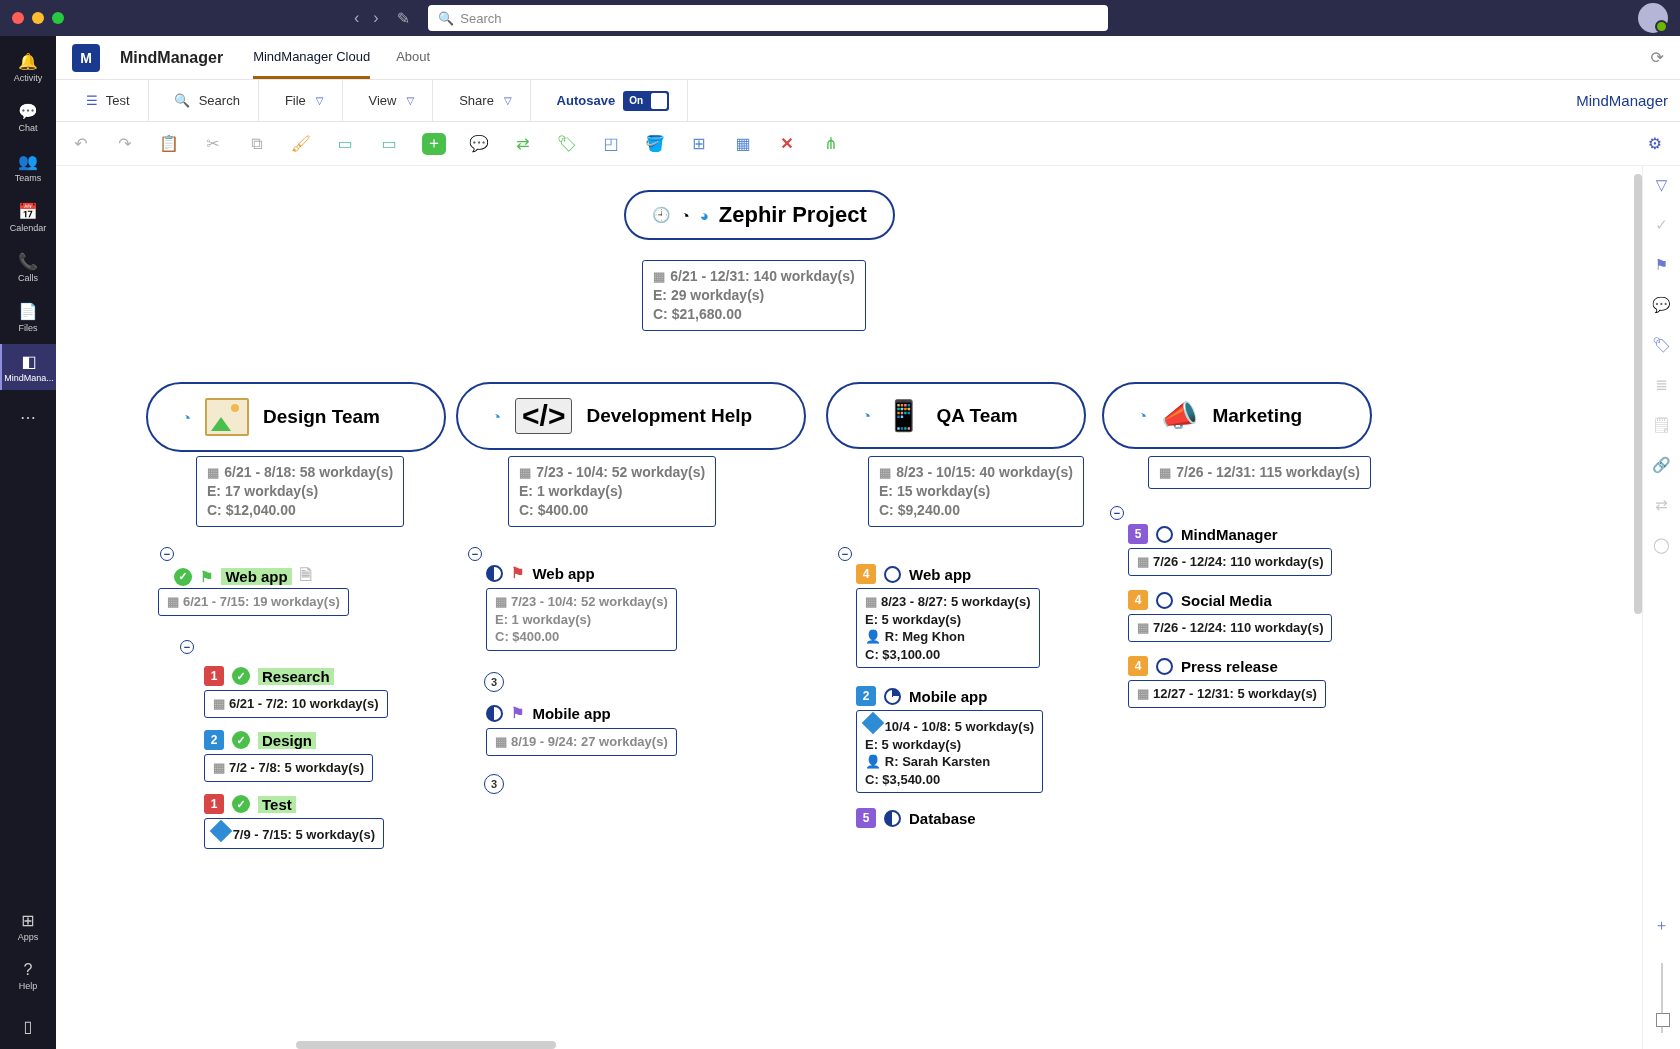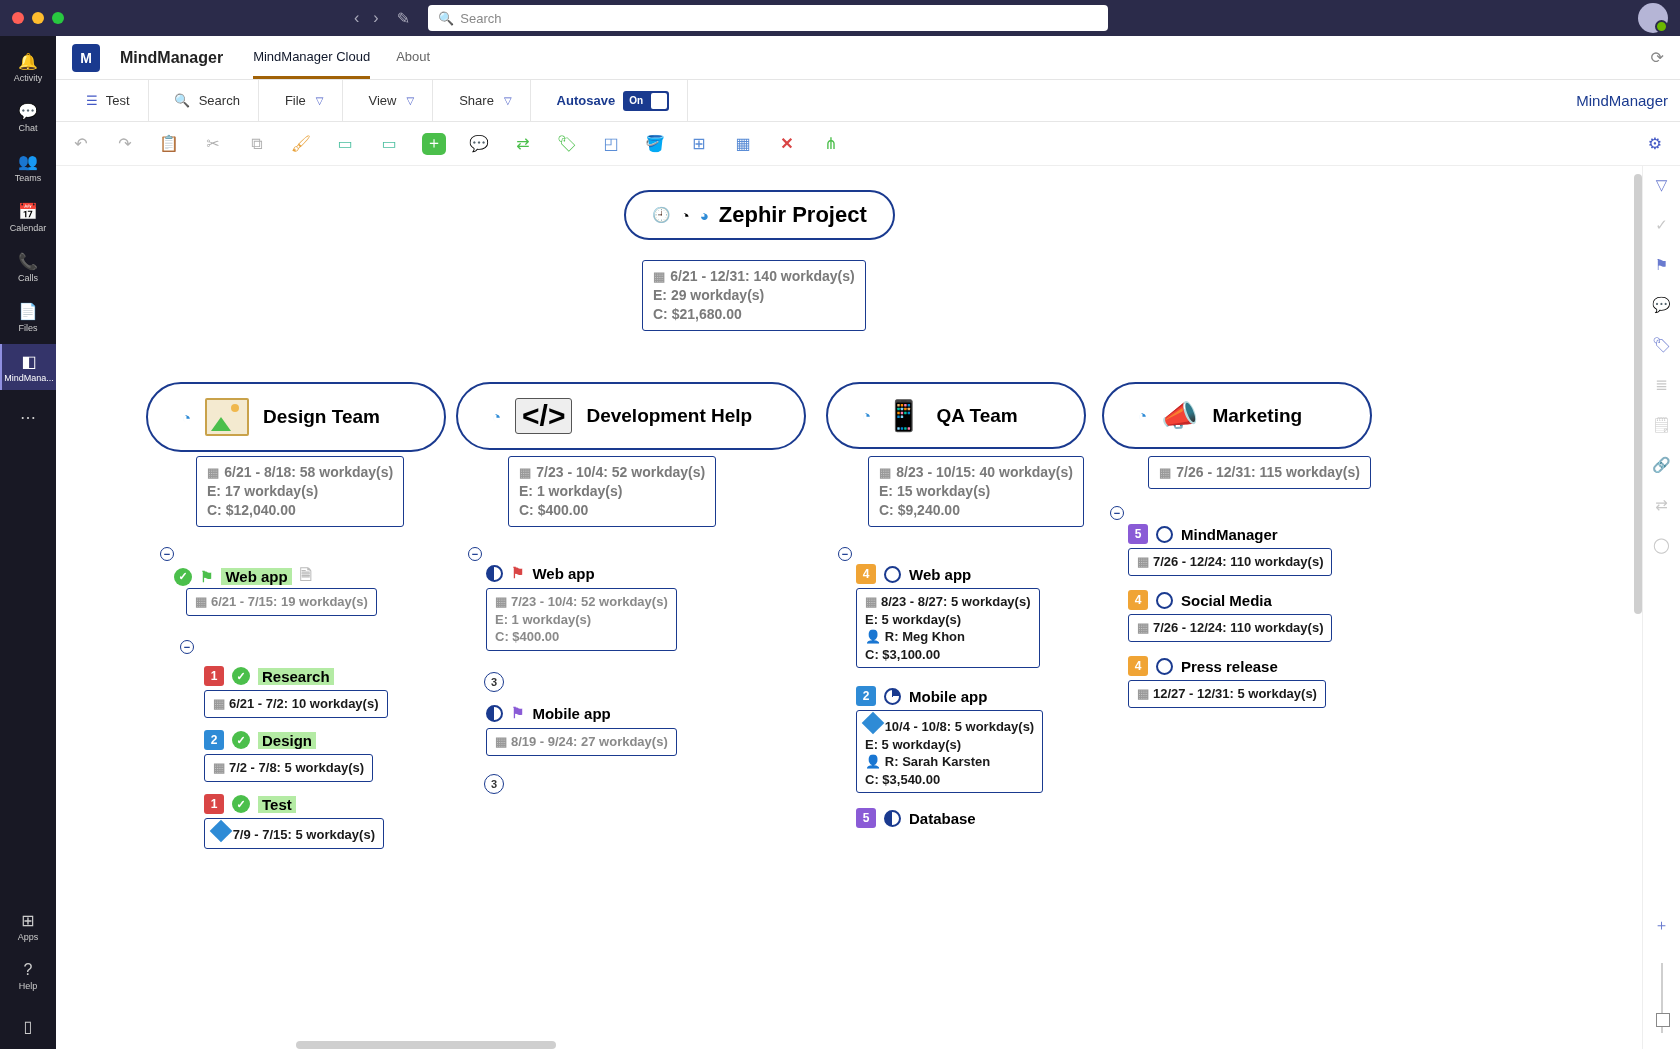--- a/index.html
+++ b/index.html
@@ -302,21 +302,21 @@
             </div>
         </div>
         <span class="collapse-btn" style="left:104px;top:381px">−</span>
 
         <div class="task-node" style="left:118px;top:398px">
           <span class="chk">✓</span>
           <span class="mini-ico flag-green">⚑</span>
           <span class="hl-green">Web app</span>
           <span style="color:#bbb">🗎</span>
         </div>
-        <div class="task-sub grey" style="left:130px;top:422px"><span class="cal-ico">▦</span> <span>6/21 - 7/15: 19 workday(s)</span></div>
+        <div class="task-sub grey" style="left:102px;top:422px"><span class="cal-ico">▦</span> <span>6/21 - 7/15: 19 workday(s)</span></div>
         <span class="collapse-btn" style="left:124px;top:474px">−</span>
 
         <div class="task-node" style="left:148px;top:500px">
           <span class="num-badge nb-red">1</span>
           <span class="chk">✓</span>
           <span class="hl-green">Research</span>
         </div>
         <div class="task-sub black" style="left:148px;top:524px"><span class="cal-ico">▦</span> <span>6/21 - 7/2: 10 workday(s)</span></div>
 
         <div class="task-node" style="left:148px;top:564px">

